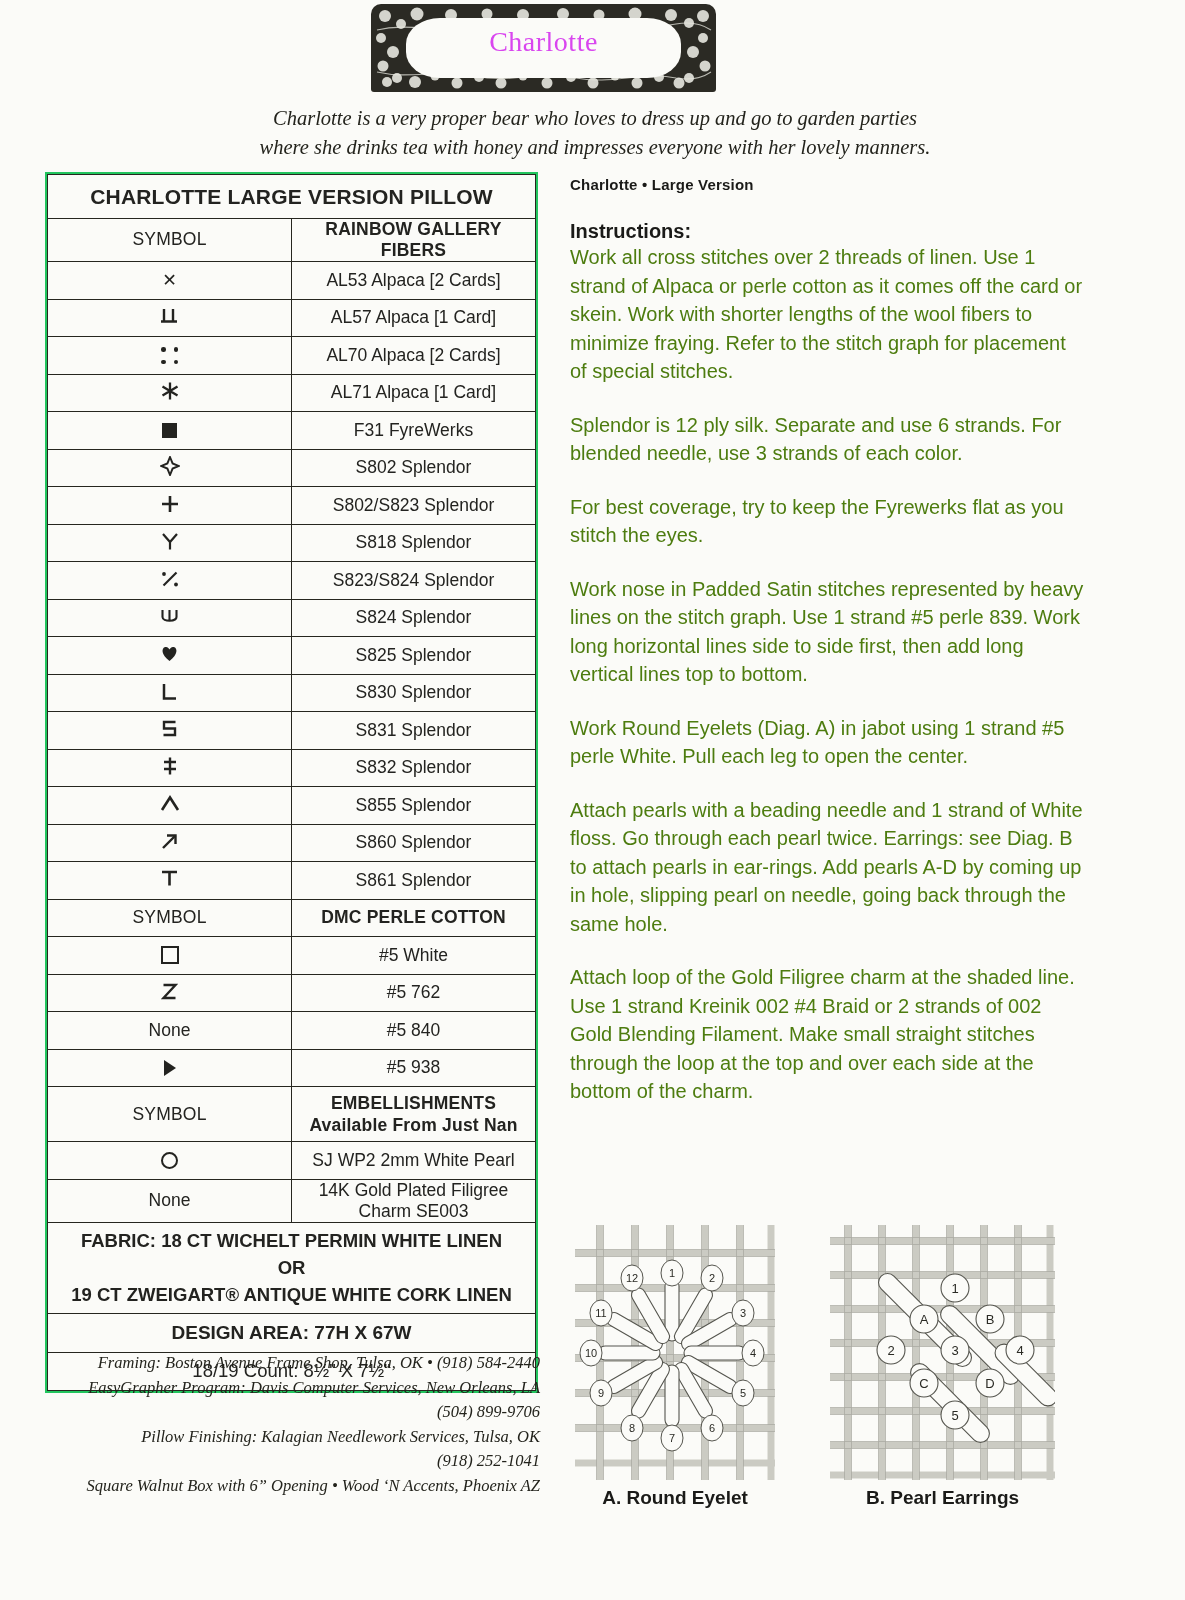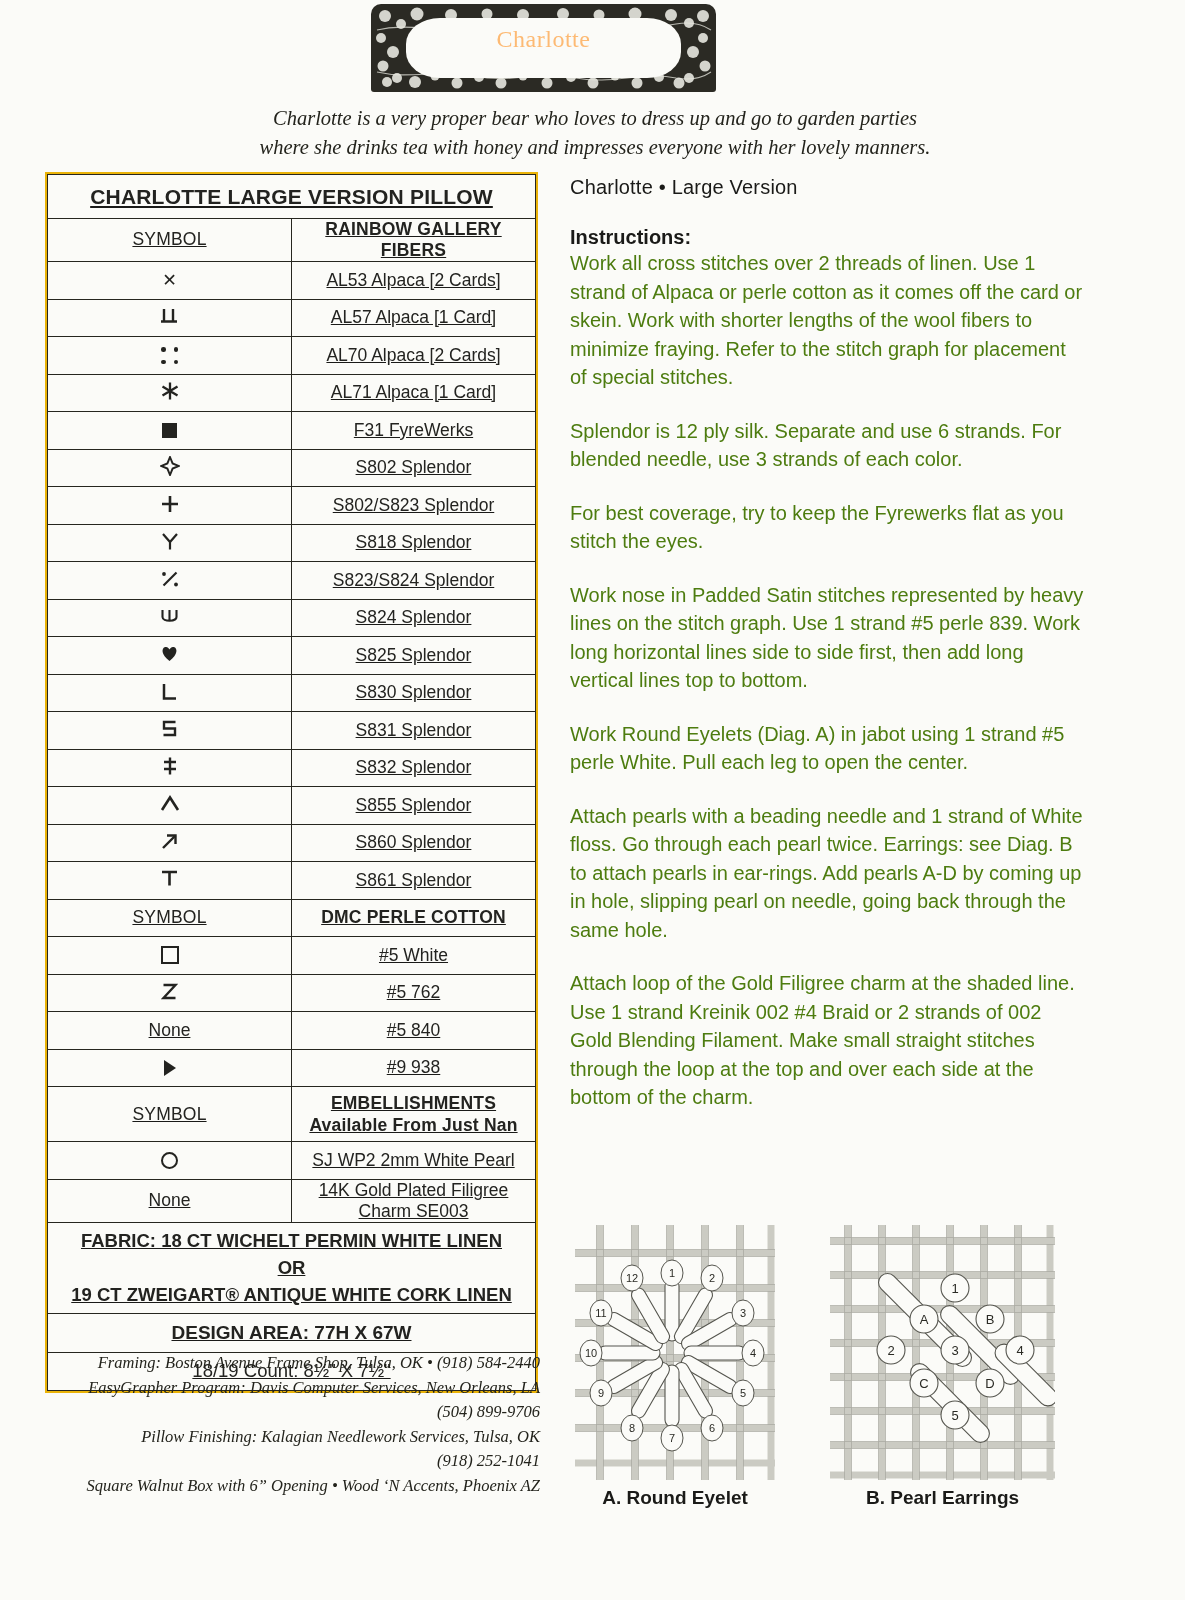--- a/index.html
+++ b/index.html
@@ -45,23 +45,23 @@
     bottom: 14px;
     background: #fbfbf8;
     border-radius: 34px/26px;
   }
   .masthead-title {
     position: absolute;
     left: 0; right: 0;
     top: 22px;
     text-align: center;
     font-family: "Liberation Serif", serif;
-    font-size: 24px;
+    font-size: 28px;
     letter-spacing: 0.5px;
-    color: #fdba74;
+    color: #d946ef;
   }
 
   
   .tagline {
     position: absolute;
     left: 180px;
     top: 104px;
     width: 830px;
     text-align: center;
     font-family: "Liberation Serif", serif;
@@ -70,23 +70,22 @@
     line-height: 29px;
     color: #23231c;
   }
 
   
   .table-wrap {
     position: absolute;
     left: 45px;
     top: 172px;
     width: 489px;
-    border: 2px solid #eab308;
+    border: 2px solid #22c55e;
     background: #fbfbf8;
-    text-decoration: underline;
   }
   table.mat {
     width: 100%;
     border-collapse: collapse;
     table-layout: fixed;
   }
   table.mat td {
     border: 1px solid #26261f;
     text-align: center;
     vertical-align: middle;
@@ -202,22 +201,22 @@
   }
 
   
   .right-col {
     position: absolute;
     left: 570px;
     top: 176px;
     width: 515px;
   }
   .rc-title {
-    font-size: 20px;
-    font-weight: normal;
+    font-size: 15px;
+    font-weight: bold;
     letter-spacing: 0.2px;
     margin: 0 0 27px 0;
   }
   .rc-head {
     font-size: 20px;
     font-weight: bold;
     margin: 0;
   }
   .rc-p {
     font-size: 20px;
@@ -493,21 +492,21 @@
             </svg>
         </td>
         <td>#5 762</td>
       </tr>
       <tr>
         <td class="sym word">None</td>
         <td>#5 840</td>
       </tr>
       <tr>
         <td class="sym"><span class="g-tri"></span></td>
-        <td>#9 938</td>
+        <td>#5 938</td>
       </tr>
 
       <tr class="subhead subhead2">
         <td class="sym word">SYMBOL</td>
         <td>
           <div>EMBELLISHMENTS</div>
           <div>Available From Just Nan</div>
         </td>
       </tr>
       <tr>

